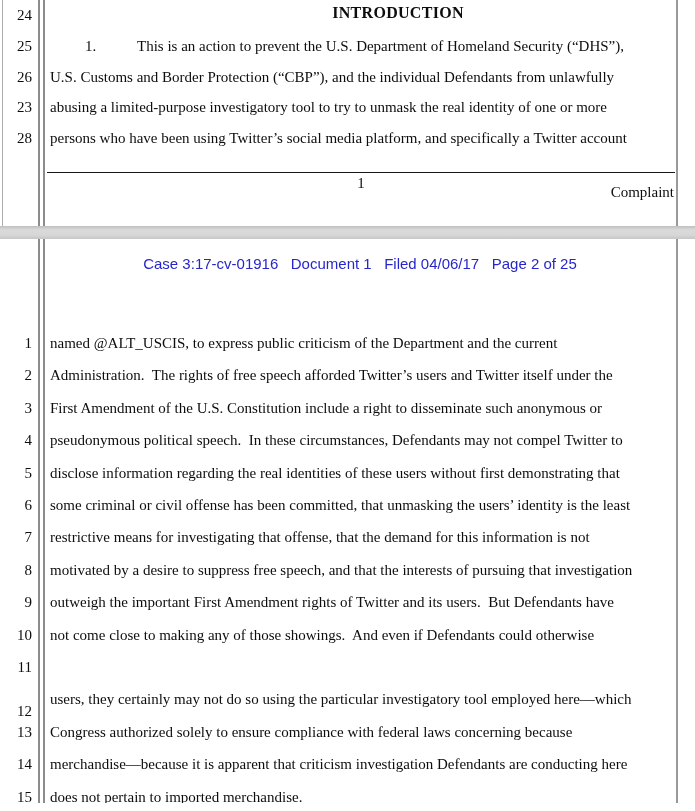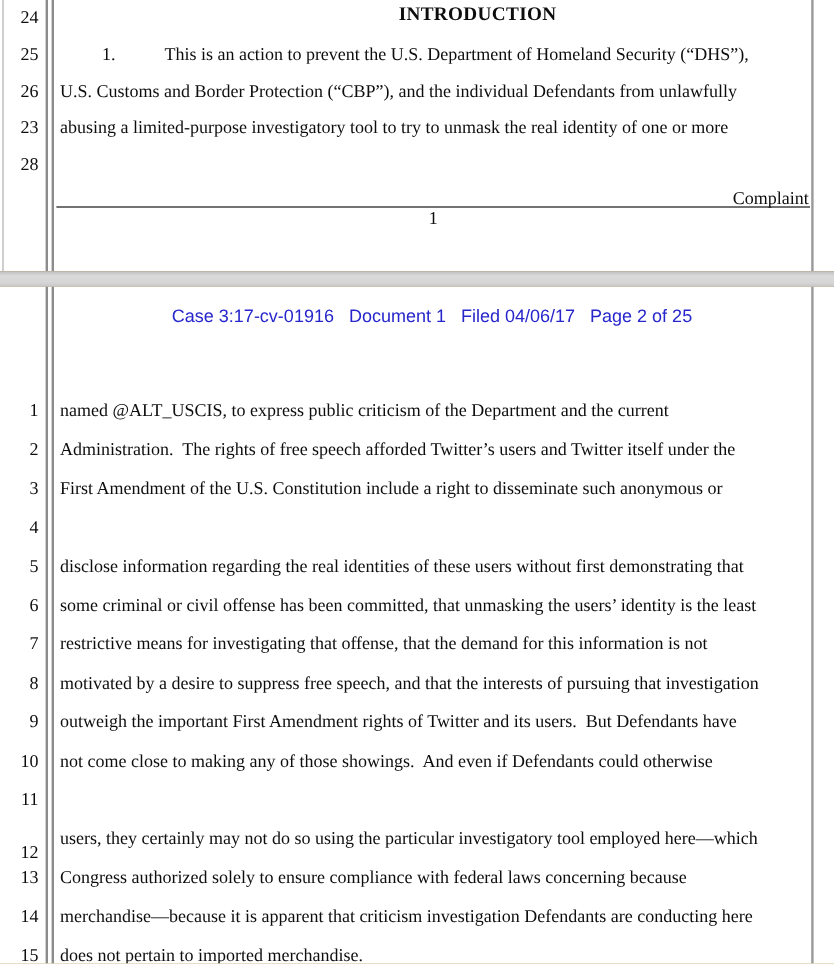--- a/index.html
+++ b/index.html
@@ -4,21 +4,21 @@
 <style>
   :root{
     --stamp-blue:#2626CC;
     --rule-gray:#8c8c8c;
     --right-rule-gray:#999999;
     --divider-gray:#d7d7d7;
     --ink:#0d0d0d;
   }
   html,body{margin:0;padding:0;background:#ffffff;}
   .canvas{
-    position:relative;width:695px;height:803px;background:#a16207;
+    position:relative;width:695px;height:803px;background:#0c4a6e;
     font-family:"Liberation Serif", serif;color:var(--ink);overflow:hidden;
   }
   .page{position:absolute;left:0;right:0;background:#ffffff;}
   .page1{top:0;height:226px;}
   .page2{top:239px;height:572px;}
   .divider{
     position:absolute;left:0;right:0;top:226px;height:13px;
     background:linear-gradient(180deg,#bfbfbf 0%,#dadada 30%,var(--divider-gray) 70%,#c6c6c6 100%);
   }
   .edge-left{position:absolute;left:2px;top:0;bottom:0;width:1px;background:#aeaeae;}
@@ -35,21 +35,21 @@
     position:absolute;left:50px;font-size:15px;line-height:20px;white-space:pre;
   }
   .pmark{position:absolute;left:85px;font-size:15px;line-height:20px;}
   .ptext{left:137px;text-align:center;}
   .heading{
     position:absolute;left:44px;width:632px;margin:0;text-align:center;
     font-size:16px;font-weight:bold;letter-spacing:.3px;line-height:20px;padding-left:38px;
   }
   .footer-rule{position:absolute;top:172px;left:47px;width:628px;border-top:1.5px solid #161616;}
   .footer-num{position:absolute;top:173px;left:47px;width:628px;text-align:center;font-size:15px;line-height:20px;}
-  .footer-label{position:absolute;top:156px;right:21px;font-size:15px;line-height:20px;}
+  .footer-label{position:absolute;top:182px;right:21px;font-size:15px;line-height:20px;}
   .stamp{
     position:absolute;top:15px;left:44px;width:632px;text-align:center;
     font-family:"Liberation Sans", sans-serif;font-size:15px;line-height:20px;
     color:var(--stamp-blue);white-space:pre;
   }
 </style>
 </head>
 <body>
 
 <div class="canvas">
@@ -66,20 +66,21 @@
     <span class="pmark" style="top:36px">1.</span>
     <span class="ltext ptext" style="top:36px">This is an action to prevent the U.S. Department of Homeland Security (“DHS”),</span>
 
     <span class="lnum" style="top:67px">26</span>
     <span class="ltext" style="top:67px">U.S. Customs and Border Protection (“CBP”), and the individual Defendants from unlawfully</span>
 
     <span class="lnum" style="top:97px">23</span>
     <span class="ltext" style="top:97px">abusing a limited-purpose investigatory tool to try to unmask the real identity of one or more</span>
 
     <span class="lnum" style="top:128px">28</span>
+    <span class="ltext" style="top:128px">persons who have been using Twitter’s social media platform, and specifically a Twitter account</span>
 
     <div class="footer-rule"></div>
     <span class="footer-num">1</span>
     <span class="footer-label">Complaint</span>
   </section>
 
   <div class="divider"></div>
 
   <section class="page page2">
     <div class="vrule-double"></div>
@@ -90,20 +91,21 @@
     <span class="lnum" style="top:94px">1</span>
     <span class="ltext" style="top:94px">named @ALT_USCIS, to express public criticism of the Department and the current</span>
 
     <span class="lnum" style="top:126px">2</span>
     <span class="ltext" style="top:126px">Administration.  The rights of free speech afforded Twitter’s users and Twitter itself under the</span>
 
     <span class="lnum" style="top:159px">3</span>
     <span class="ltext" style="top:159px">First Amendment of the U.S. Constitution include a right to disseminate such anonymous or</span>
 
     <span class="lnum" style="top:191px">4</span>
+    <span class="ltext" style="top:191px">pseudonymous political speech.  In these circumstances, Defendants may not compel Twitter to</span>
 
     <span class="lnum" style="top:224px">5</span>
     <span class="ltext" style="top:224px">disclose information regarding the real identities of these users without first demonstrating that</span>
 
     <span class="lnum" style="top:256px">6</span>
     <span class="ltext" style="top:256px">some criminal or civil offense has been committed, that unmasking the users’ identity is the least</span>
 
     <span class="lnum" style="top:288px">7</span>
     <span class="ltext" style="top:288px">restrictive means for investigating that offense, that the demand for this information is not</span>
 

